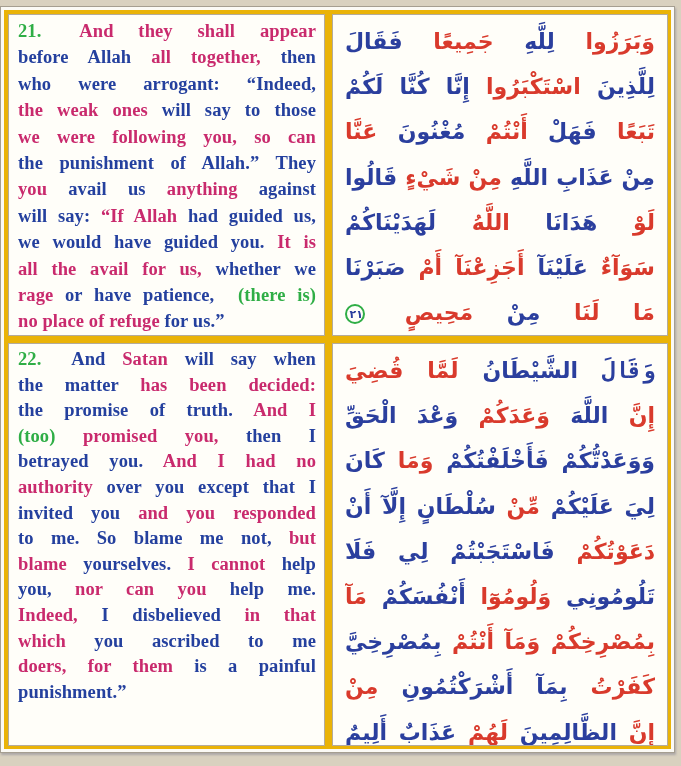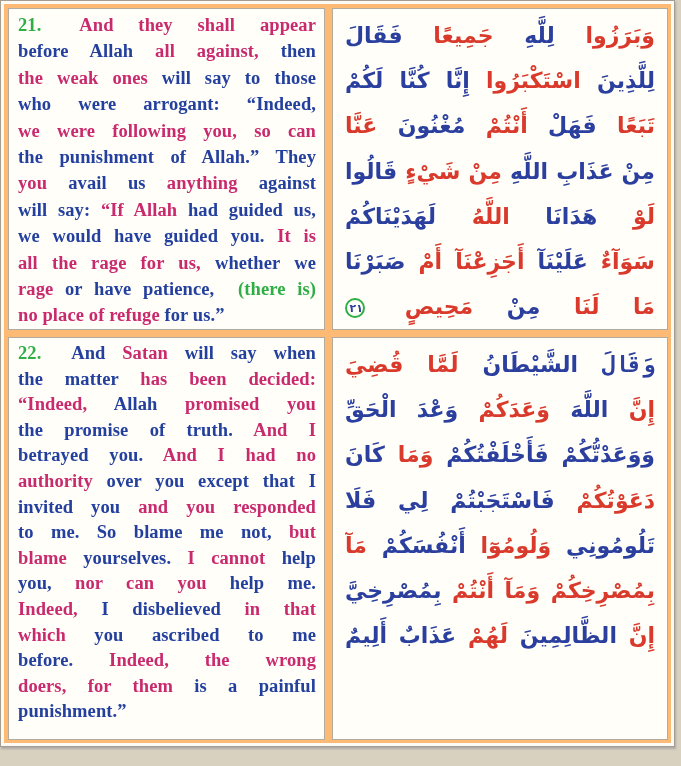--- a/index.html
+++ b/index.html
@@ -3,22 +3,22 @@
 <meta charset="utf-8">
 <style>
   html,body{margin:0;padding:0;}
   body{
     width:681px;height:766px;position:relative;
     background:#d9d1bf;
     font-family:"Liberation Serif", serif;
     overflow:hidden;
   }
   .sheet{
-    position:absolute;top:0;left:0;width:675px;height:747px;
-    background:#fdba74;
+    position:absolute;top:6px;left:0;width:675px;height:747px;
+    background:#eab308;
     border:1px solid #a59e90;
     box-shadow:inset 0 0 0 3px #fbfaf5, 1px 2px 2px rgba(120,120,140,.45);
     padding:7px 6px 6px 7px;
     box-sizing:border-box;
   }
   .grid{
     display:grid;
     grid-template-columns:317px 1fr;
     grid-template-rows:322px auto;
     gap:7px;
@@ -75,62 +75,63 @@
     box-sizing:border-box;
   }
 </style>
 </head>
 <body>
 
 <div class="sheet">
   <div class="grid">
     <div class="cell en v21">
         <div class="eline"><span class="vnum" style="color: rgb(47, 174, 70);">21.</span> <span style="color: rgb(201, 42, 109);">And they shall appear</span> </div>
-        <div class="eline"><span style="color: rgb(36, 64, 158);">before Allah</span> <span style="color: rgb(201, 42, 109);">all against,</span> <span style="color: rgb(36, 64, 158);">then</span> </div>
+        <div class="eline"><span style="color: rgb(36, 64, 158);">before Allah</span> <span style="color: rgb(201, 42, 109);">all together,</span> <span style="color: rgb(36, 64, 158);">then</span> </div>
+        <div class="eline"><span style="color: rgb(36, 64, 158);">who were arrogant: “Indeed,</span> </div>
         <div class="eline"><span style="color: rgb(201, 42, 109);">the weak ones</span> <span style="color: rgb(36, 64, 158);">will say to those</span> </div>
-        <div class="eline"><span style="color: rgb(36, 64, 158);">who were arrogant: “Indeed,</span> </div>
         <div class="eline"><span style="color: rgb(201, 42, 109);">we were following you,</span> <span style="color: rgb(201, 42, 109);">so can</span> </div>
         <div class="eline"><span style="color: rgb(36, 64, 158);">the punishment of Allah.”</span> <span style="color: rgb(36, 64, 158);">They</span> </div>
         <div class="eline"><span style="color: rgb(201, 42, 109);">you</span> <span style="color: rgb(36, 64, 158);">avail us</span> <span style="color: rgb(201, 42, 109);">anything</span> <span style="color: rgb(36, 64, 158);">against</span> </div>
         <div class="eline"><span style="color: rgb(36, 64, 158);">will say:</span> <span style="color: rgb(201, 42, 109);">“If Allah</span> <span style="color: rgb(36, 64, 158);">had guided us,</span> </div>
         <div class="eline"><span style="color: rgb(36, 64, 158);">we would have guided you.</span> <span style="color: rgb(201, 42, 109);">It is</span> </div>
-        <div class="eline"><span style="color: rgb(201, 42, 109);">all the rage for us,</span> <span style="color: rgb(36, 64, 158);">whether we</span> </div>
+        <div class="eline"><span style="color: rgb(201, 42, 109);">all the avail for us,</span> <span style="color: rgb(36, 64, 158);">whether we</span> </div>
         <div class="eline"><span style="color: rgb(201, 42, 109);">rage</span> <span style="color: rgb(36, 64, 158);">or have patience,</span> <span style="color: rgb(47, 174, 70); padding-left: 12px;">(there is)</span> </div>
         <div class="eline last"><span style="color: rgb(201, 42, 109);">no place of refuge</span> <span style="color: rgb(36, 64, 158);">for us.”</span> </div>
       </div>
     <div class="cell ar v21">
         <div class="aline"><span style="color: rgb(217, 58, 44);">وَبَرَزُوا</span> <span style="color: rgb(43, 63, 158);">لِلَّهِ</span> <span style="color: rgb(217, 58, 44);">جَمِيعًا</span> <span style="color: rgb(43, 63, 158);">فَقَالَ</span>  </div>
         <div class="aline"><span style="color: rgb(43, 63, 158);">لِلَّذِينَ</span> <span style="color: rgb(217, 58, 44);">اسْتَكْبَرُوا</span> <span style="color: rgb(43, 63, 158);">إِنَّا</span> <span style="color: rgb(43, 63, 158);">كُنَّا</span> <span style="color: rgb(43, 63, 158);">لَكُمْ</span> </div>
         <div class="aline"><span style="color: rgb(217, 58, 44);">تَبَعًا</span> <span style="color: rgb(43, 63, 158);">فَهَلْ</span> <span style="color: rgb(217, 58, 44);">أَنْتُمْ</span> <span style="color: rgb(43, 63, 158);">مُغْنُونَ</span> <span style="color: rgb(217, 58, 44);">عَنَّا</span> </div>
         <div class="aline"><span style="color: rgb(43, 63, 158);">مِنْ عَذَابِ اللَّهِ</span> <span style="color: rgb(217, 58, 44);">مِنْ شَيْءٍ</span> <span style="color: rgb(43, 63, 158);">قَالُوا</span> </div>
         <div class="aline"><span style="color: rgb(217, 58, 44);">لَوْ</span> <span style="color: rgb(43, 63, 158);">هَدَانَا</span> <span style="color: rgb(217, 58, 44);">اللَّهُ</span> <span style="color: rgb(43, 63, 158);">لَهَدَيْنَاكُمْ</span> </div>
         <div class="aline"><span style="color: rgb(217, 58, 44);">سَوَآءٌ</span> <span style="color: rgb(43, 63, 158);">عَلَيْنَآ</span> <span style="color: rgb(217, 58, 44);">أَجَزِعْنَآ</span> <span style="color: rgb(217, 58, 44);">أَمْ</span> <span style="color: rgb(43, 63, 158);">صَبَرْنَا</span> </div>
         <div class="aline"><span style="color: rgb(217, 58, 44);">مَا لَنَا</span> <span style="color: rgb(43, 63, 158);">مِنْ</span> <span style="color: rgb(217, 58, 44);">مَحِيصٍ</span> <span class="ayah-marker">٢١</span></div>
       </div>
     <div class="cell en v22">
         <div class="eline"><span class="vnum" style="color: rgb(47, 174, 70);">22.</span> <span style="color: rgb(36, 64, 158);">And</span> <span style="color: rgb(201, 42, 109);">Satan</span> <span style="color: rgb(36, 64, 158);">will say when</span> </div>
         <div class="eline"><span style="color: rgb(36, 64, 158);">the matter</span> <span style="color: rgb(201, 42, 109);">has been decided:</span> </div>
-        <div class="eline"><span style="color: rgb(201, 42, 109);">“Indeed,</span> <span style="color: rgb(36, 64, 158);">Allah</span> <span style="color: rgb(201, 42, 109);">promised you</span> </div>
         <div class="eline"><span style="color: rgb(36, 64, 158);">the promise</span> <span style="color: rgb(36, 64, 158);">of truth.</span> <span style="color: rgb(201, 42, 109);">And I</span> </div>
+        <div class="eline"><span style="color: rgb(47, 174, 70);">(too)</span> <span style="color: rgb(201, 42, 109);">promised you,</span> <span style="color: rgb(36, 64, 158);">then</span> <span style="color: rgb(36, 64, 158);">I</span> </div>
         <div class="eline"><span style="color: rgb(36, 64, 158);">betrayed you.</span> <span style="color: rgb(201, 42, 109);">And I had no</span> </div>
         <div class="eline"><span style="color: rgb(201, 42, 109);">authority</span> <span style="color: rgb(36, 64, 158);">over you except that I</span> </div>
         <div class="eline"><span style="color: rgb(36, 64, 158);">invited you</span> <span style="color: rgb(201, 42, 109);">and you responded</span> </div>
         <div class="eline"><span style="color: rgb(36, 64, 158);">to me. So blame me not,</span> <span style="color: rgb(201, 42, 109);">but</span> </div>
         <div class="eline"><span style="color: rgb(201, 42, 109);">blame</span> <span style="color: rgb(36, 64, 158);">yourselves.</span> <span style="color: rgb(201, 42, 109);">I cannot</span> <span style="color: rgb(36, 64, 158);">help</span> </div>
         <div class="eline"><span style="color: rgb(36, 64, 158);">you,</span> <span style="color: rgb(201, 42, 109);">nor can you</span> <span style="color: rgb(36, 64, 158);">help me.</span> </div>
         <div class="eline"><span style="color: rgb(201, 42, 109);">Indeed,</span> <span style="color: rgb(36, 64, 158);">I disbelieved</span> <span style="color: rgb(201, 42, 109);">in that</span> </div>
         <div class="eline"><span style="color: rgb(201, 42, 109);">which</span> <span style="color: rgb(36, 64, 158);">you ascribed to me</span> </div>
-        <div class="eline"><span style="color: rgb(36, 64, 158);">before.</span> <span style="color: rgb(201, 42, 109);">Indeed,</span> <span style="color: rgb(201, 42, 109);">the wrong</span> </div>
         <div class="eline"><span style="color: rgb(201, 42, 109);">doers, for them</span> <span style="color: rgb(36, 64, 158);">is a painful</span> </div>
         <div class="eline last"><span style="color: rgb(36, 64, 158);">punishment.”</span> </div>
       </div>
     <div class="cell ar v22">
         <div class="aline"><span style="color: rgb(43, 63, 158); font-family: Liberation Mono, monospace;">وَقَالَ</span> <span style="color: rgb(43, 63, 158);">الشَّيْطَانُ</span> <span style="color: rgb(217, 58, 44);">لَمَّا</span> <span style="color: rgb(217, 58, 44);">قُضِيَ</span>  </div>
         <div class="aline"><span style="color: rgb(217, 58, 44);">إِنَّ</span> <span style="color: rgb(43, 63, 158);">اللَّهَ</span> <span style="color: rgb(217, 58, 44);">وَعَدَكُمْ</span> <span style="color: rgb(43, 63, 158);">وَعْدَ</span> <span style="color: rgb(43, 63, 158);">الْحَقِّ</span> </div>
         <div class="aline"><span style="color: rgb(43, 63, 158);">وَوَعَدْتُّكُمْ</span> <span style="color: rgb(43, 63, 158);">فَأَخْلَفْتُكُمْ</span> <span style="color: rgb(217, 58, 44);">وَمَا</span> <span style="color: rgb(43, 63, 158);">كَانَ</span> </div>
+        <div class="aline"><span style="color: rgb(43, 63, 158);">لِيَ عَلَيْكُمْ</span> <span style="color: rgb(217, 58, 44);">مِّنْ</span> <span style="color: rgb(43, 63, 158);">سُلْطَانٍ</span> <span style="color: rgb(43, 63, 158);">إِلَّآ أَنْ</span> </div>
         <div class="aline"><span style="color: rgb(217, 58, 44);">دَعَوْتُكُمْ</span> <span style="color: rgb(43, 63, 158);">فَاسْتَجَبْتُمْ</span> <span style="color: rgb(43, 63, 158);">لِي</span> <span style="color: rgb(43, 63, 158);">فَلَا</span> </div>
         <div class="aline"><span style="color: rgb(43, 63, 158);">تَلُومُونِي</span> <span style="color: rgb(217, 58, 44);">وَلُومُوٓا</span> <span style="color: rgb(43, 63, 158);">أَنْفُسَكُمْ</span> <span style="color: rgb(217, 58, 44);">مَآ أَنَا</span> </div>
         <div class="aline"><span style="color: rgb(217, 58, 44);">بِمُصْرِخِكُمْ</span> <span style="color: rgb(217, 58, 44);">وَمَآ</span> <span style="color: rgb(217, 58, 44);">أَنْتُمْ</span> <span style="color: rgb(43, 63, 158);">بِمُصْرِخِيَّ</span>  </div>
+        <div class="aline"><span style="color: rgb(217, 58, 44);">كَفَرْتُ</span> <span style="color: rgb(43, 63, 158);">بِمَآ</span> <span style="color: rgb(43, 63, 158);">أَشْرَكْتُمُونِ</span> <span style="color: rgb(217, 58, 44);">مِنْ</span>  </div>
         <div class="aline"><span style="color: rgb(217, 58, 44);">إِنَّ</span> <span style="color: rgb(43, 63, 158);">الظَّالِمِينَ</span> <span style="color: rgb(217, 58, 44);">لَهُمْ</span> <span style="color: rgb(43, 63, 158);">عَذَابٌ</span> <span style="color: rgb(43, 63, 158);">أَلِيمٌ</span> </div>
       </div>
   </div>
 </div>
 <div></div>
 
 </body></html>

